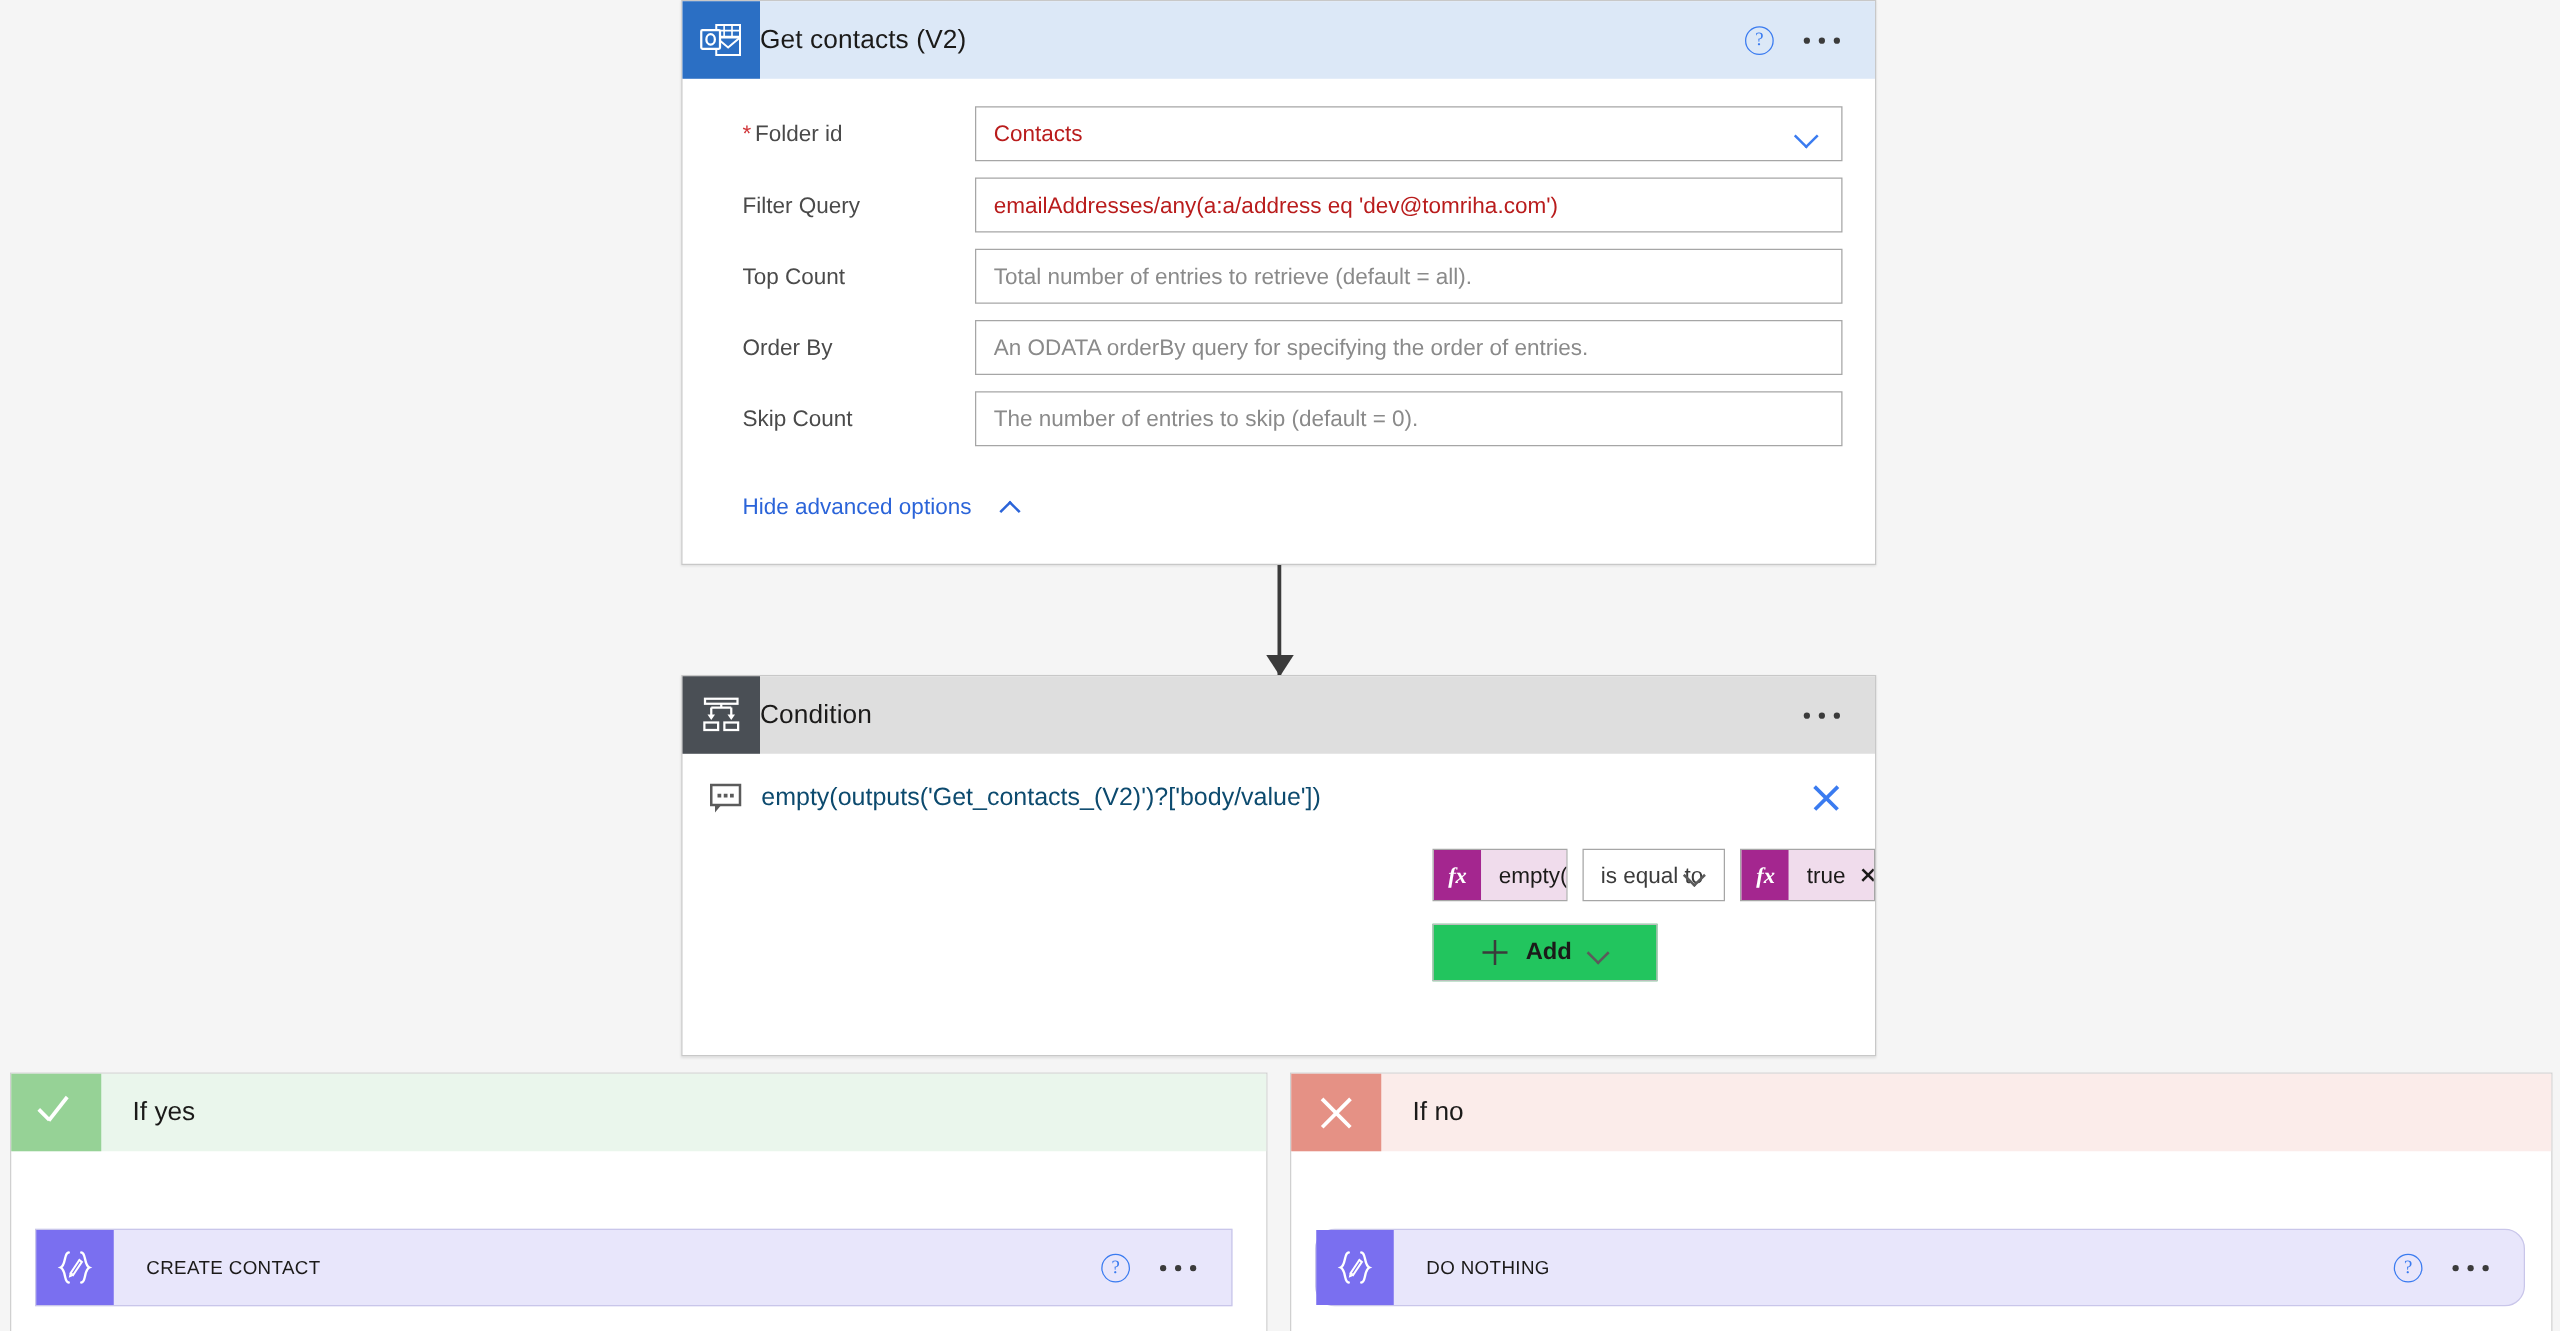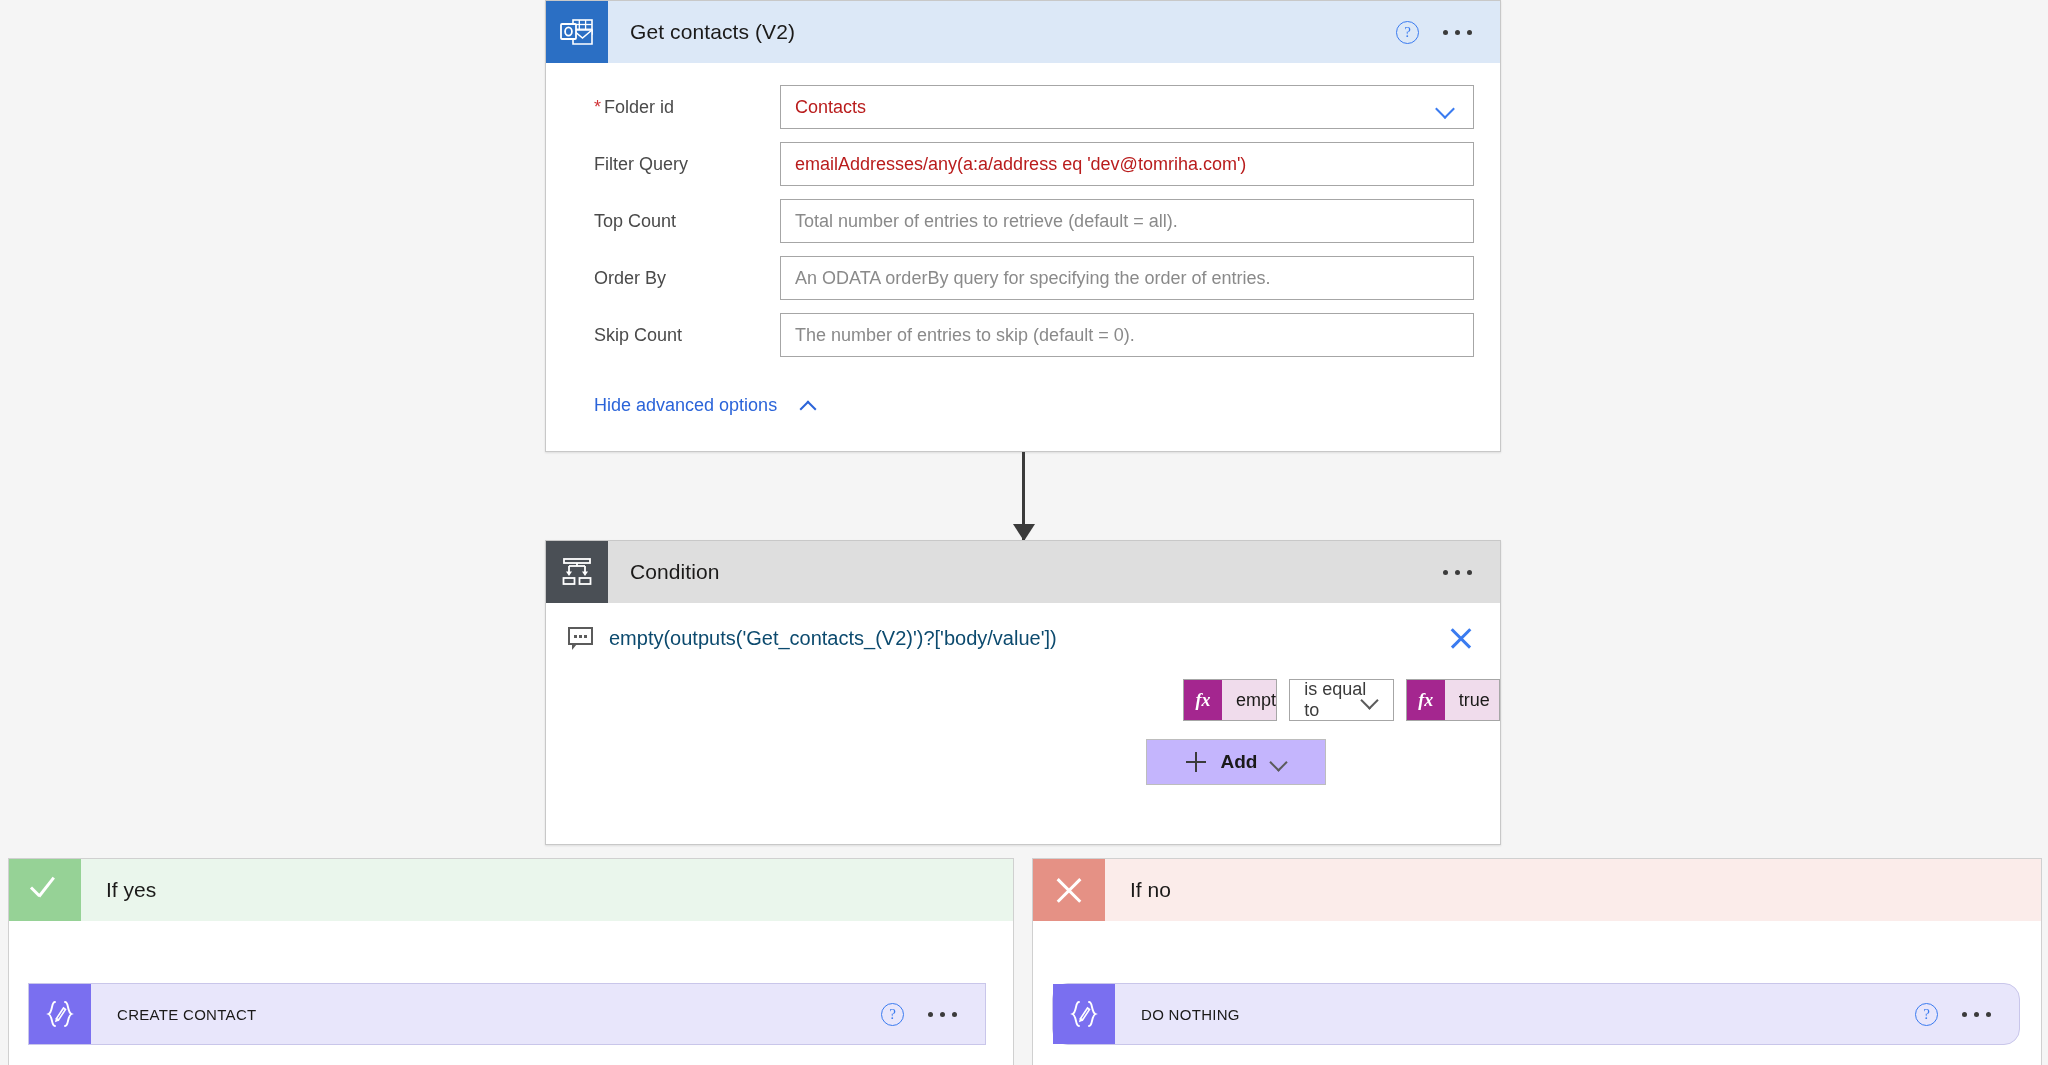--- a/index.html
+++ b/index.html
@@ -48,21 +48,20 @@
     position: relative;
   }
   .card-icon {
     width: 62px; height: 62px;
     flex: 0 0 62px;
     display: flex; align-items: center; justify-content: center;
   }
   .card-title {
     font-size: 21px;
     color: #1b1a19;
-    padding-left: 22px;
     letter-spacing: .1px;
     white-space: nowrap;
   }
   .header-actions {
     margin-left: auto;
     display: flex;
     align-items: center;
     gap: 22px;
     padding-right: 26px;
   }
@@ -219,21 +218,20 @@
     background: #3a7bf0;
   }
   .close-x::before { transform: rotate(45deg); }
   .close-x::after  { transform: rotate(-45deg); }
 
   .cond-row {
     display: flex;
     align-items: center;
     gap: 12px;
     padding: 28px 0 0 600px;
-    margin-left: 37px;
   }
   .token-box {
     height: 42px;
     border: 1px solid #a6a6a6;
     background: #fff;
     display: flex; align-items: center;
     width: 228px;
     overflow: hidden;
   }
   .fx-badge {
@@ -289,21 +287,21 @@
     width: 11px; height: 11px;
     border-right: 2px solid #5b5b5b;
     border-bottom: 2px solid #5b5b5b;
     transform: rotate(45deg);
   }
 
   .add-btn {
     margin: 18px 0 0 600px;
     width: 180px; height: 46px;
     border: 1px solid #bdbdbd;
-    background: #c4b5fd;
+    background: #22c55e;
     display: flex; align-items: center; justify-content: center;
     gap: 15px;
     cursor: pointer;
   }
   .plus {
     width: 20px; height: 20px; position: relative; flex: 0 0 20px;
   }
   .plus::before, .plus::after {
     content: ""; position: absolute; background: #3b3b3b;
   }

